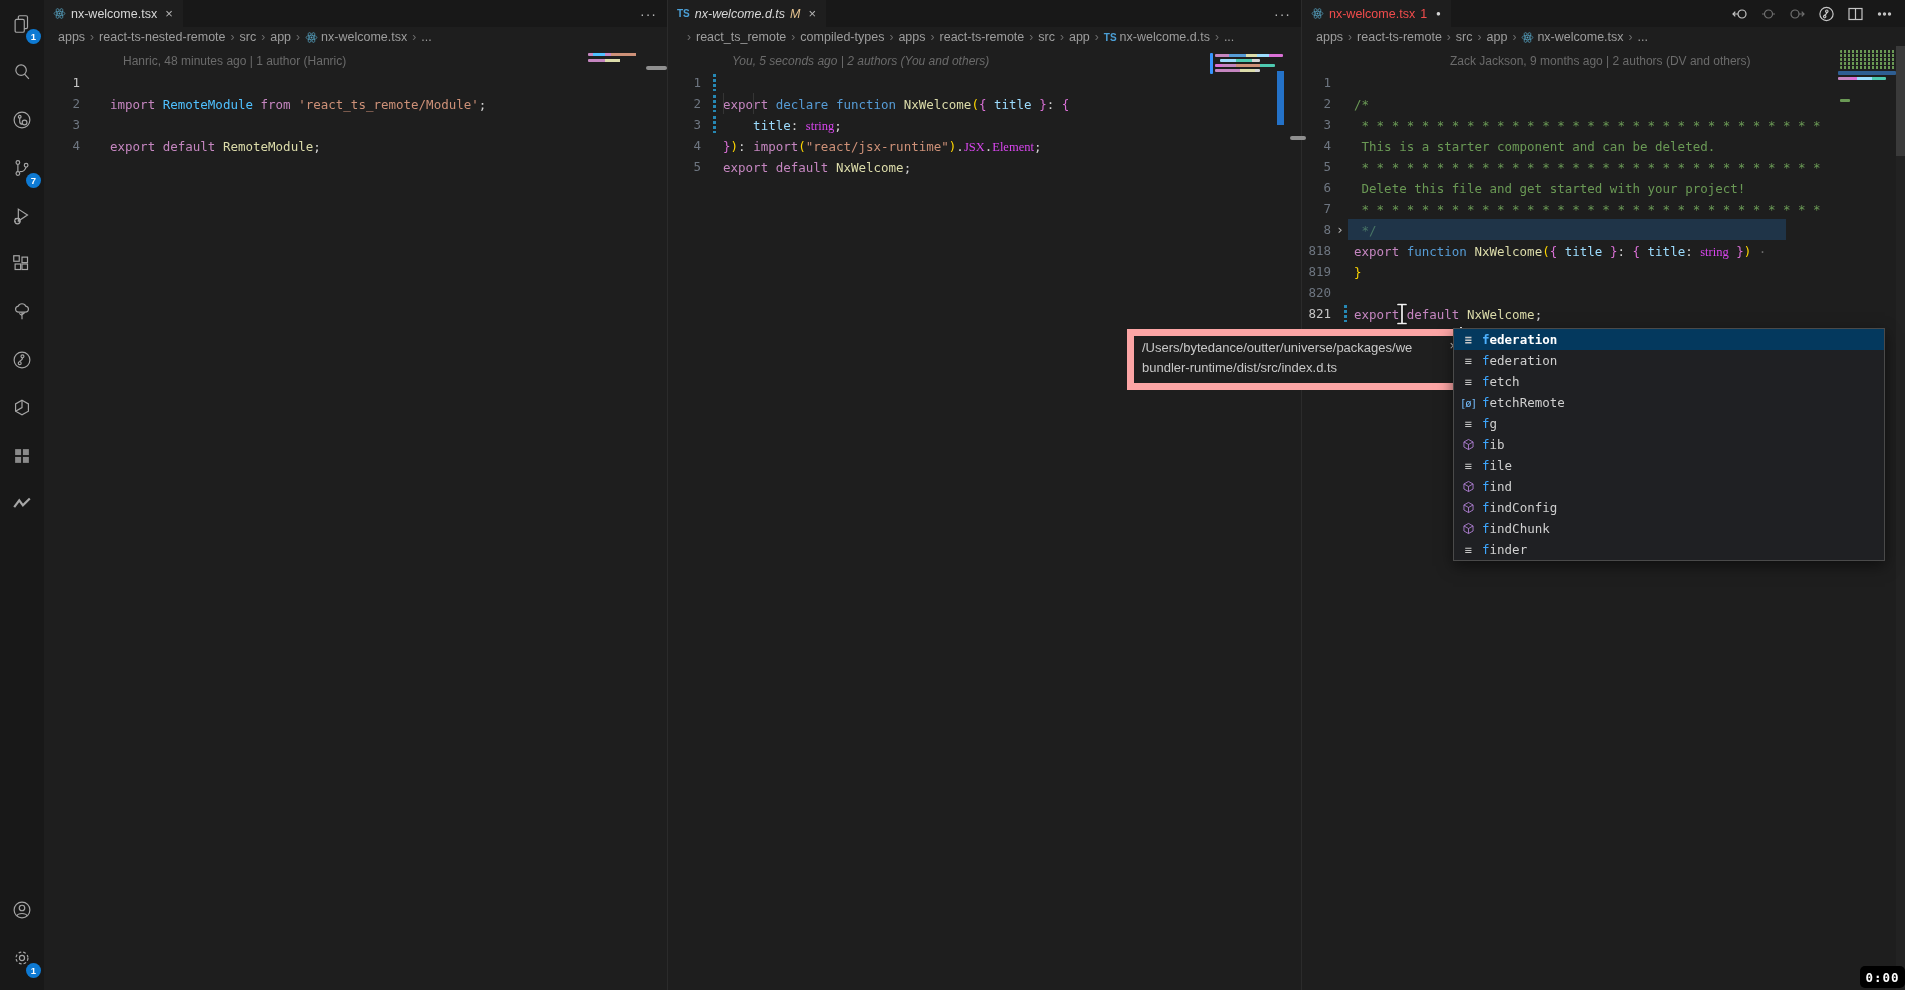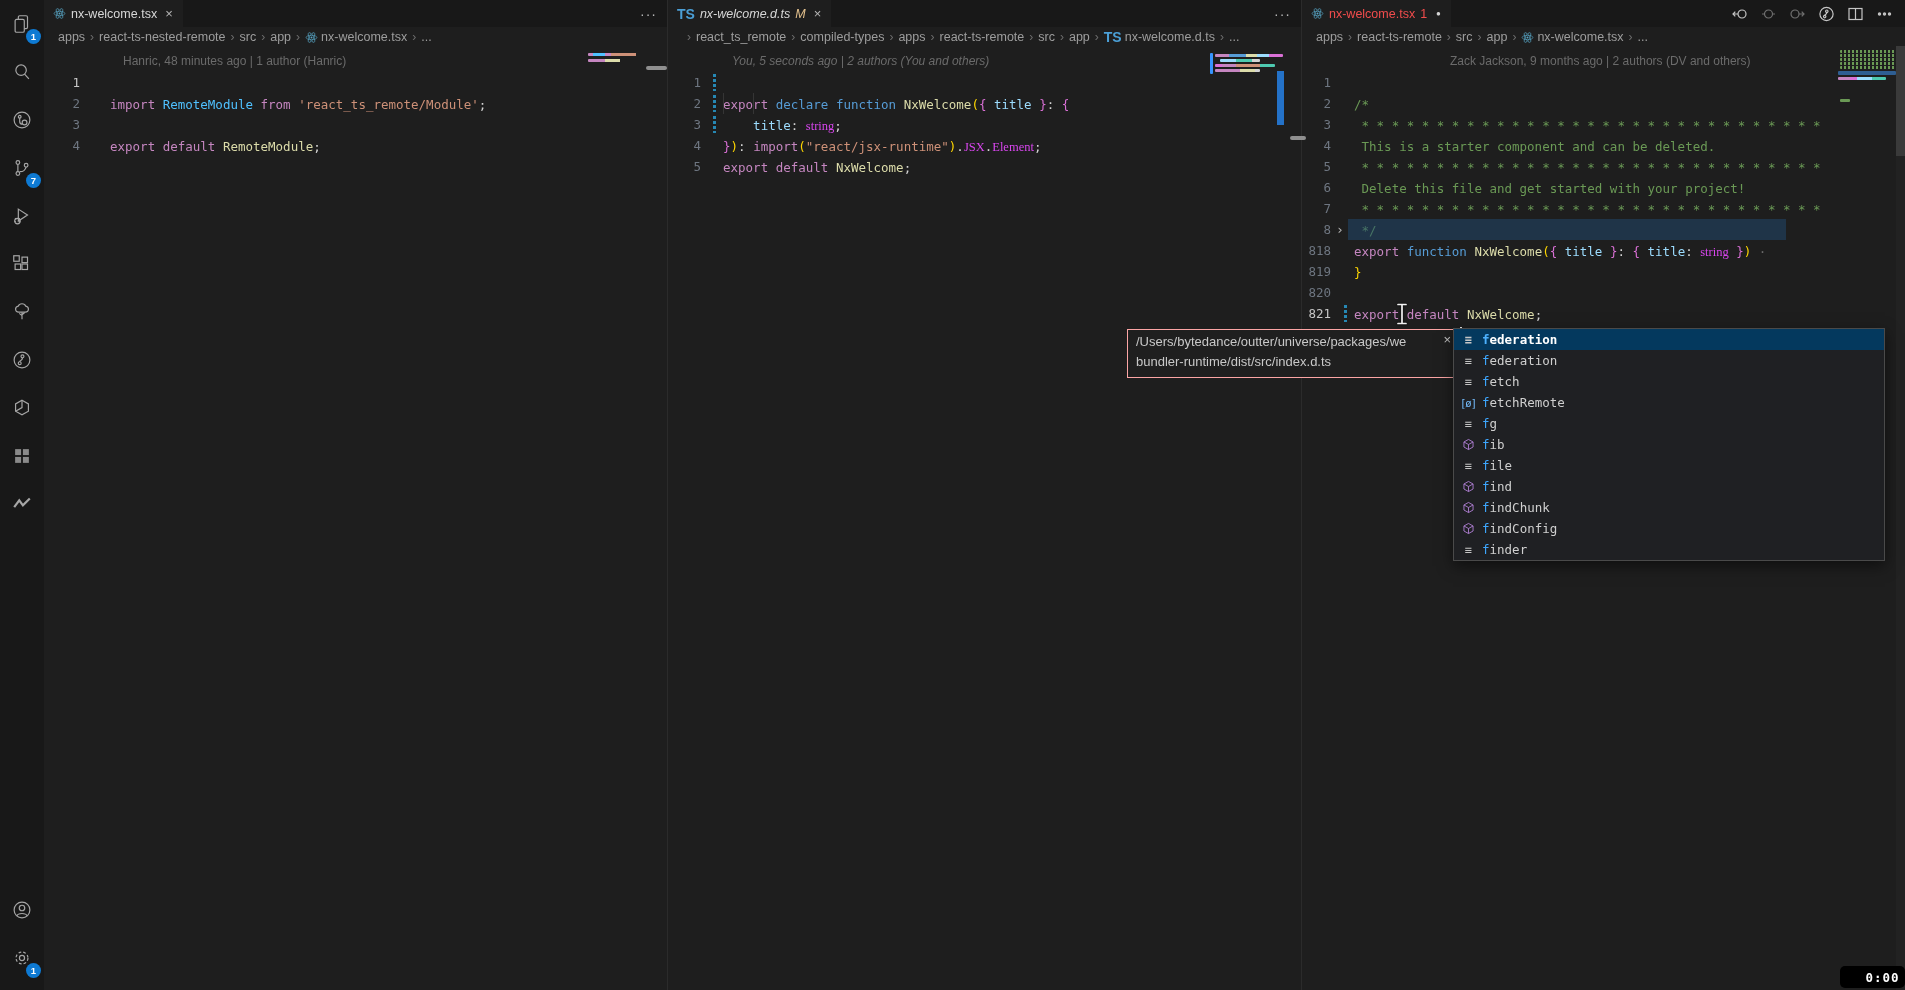--- a/index.html
+++ b/index.html
@@ -22,21 +22,21 @@
 
   .tabbar{position:absolute;left:0;right:0;top:0;height:27px;background:#181818;}
   .tab{position:absolute;left:0;top:0;height:27px;display:flex;align-items:center;gap:5px;background:#1e1e1e;
     padding:0 10px 0 9px;font-size:12.5px;color:#d7d7d7;cursor:pointer;}
   .tab .fname{white-space:nowrap;}
   .tab .fname.italic{font-style:italic;}
   .tab .mod-badge{color:#e2c08d;font-style:italic;}
   .tab .err{color:#f14c4c;}
   .tab .close{color:#b6b6b6;font-size:13px;margin-left:3px;}
   .tab .dirty{color:#d4d4d4;font-size:8px;margin-left:4px;}
-  .ts-badge{color:#4b9fd6;font-weight:bold;font-size:14px;letter-spacing:0;}
+  .ts-badge{color:#4b9fd6;font-weight:bold;font-size:10px;letter-spacing:0;}
   .pane-actions{position:absolute;right:10px;top:0;height:27px;display:flex;align-items:center;color:#b6b6b6;
     font-size:14px;letter-spacing:1px;cursor:pointer;}
 
   .breadcrumbs{position:absolute;left:0;right:0;top:27px;height:20px;display:flex;align-items:center;
     padding-left:14px;font-size:12.5px;color:#9d9d9d;white-space:nowrap;overflow:hidden;}
   .breadcrumbs .sep{color:#6d6d6d;margin:0 5px;font-size:12px;}
   .breadcrumbs .crumb{cursor:pointer;display:inline-flex;align-items:center;gap:3px;}
 
   .code-area{position:absolute;left:0;right:0;top:47px;bottom:0;font-family:"DejaVu Sans Mono",monospace;
     font-size:12.5px;line-height:21px;}
@@ -78,29 +78,29 @@
     z-index:50;box-shadow:0 5px 14px rgba(0,0,0,.5);font-family:"DejaVu Sans Mono",monospace;font-size:12.5px;}
   .sg-row{position:relative;height:21px;display:flex;align-items:center;gap:6px;padding-left:6px;color:#cfcfcf;cursor:pointer;}
   .sg-row.sel{background:#04395e;color:#ffffff;font-weight:bold;}
   .sg-ico{width:16px;text-align:center;font-size:12px;color:#c5c5c5;flex:0 0 16px;display:flex;align-items:center;justify-content:center;}
   .sg-ico.ref{color:#75beff;font-size:10.5px;letter-spacing:-1px;}
   .sg-label .match{color:#3ea7ff;}
   .sg-row.sel .sg-label .match{color:#4db2ff;}
 
   
   #docs-popup{position:absolute;left:1127px;top:329px;width:328px;height:47px;background:#1f1f1f;
-    border:1px solid #fca5a5;z-index:49;color:#c8c8c8;font-size:13px;text-decoration:underline;}
+    border:7px solid #fca5a5;z-index:49;color:#c8c8c8;font-size:13px;text-decoration:underline;}
   #docs-popup .pline{position:absolute;left:8px;white-space:nowrap;overflow:hidden;max-width:300px;}
   #docs-popup .p1{top:4px;} #docs-popup .p2{top:24px;}
   #docs-popup .close{position:absolute;right:5px;top:2px;color:#c5c5c5;font-size:13px;cursor:pointer;}
 
   
   #rec-timer{position:absolute;right:0;bottom:2px;width:45px;height:22px;background:#000;border-radius:5px;
     color:#fff;font-family:"DejaVu Sans Mono",monospace;font-size:12.5px;font-weight:bold;
-    display:flex;align-items:center;justify-content:center;letter-spacing:1px;z-index:60;padding-left:20px;}
+    display:flex;align-items:center;justify-content:center;letter-spacing:1px;z-index:60;}
   #mouse-ibeam{position:absolute;left:1396px;top:303px;z-index:70;filter:drop-shadow(0 0 1px #000);}
 </style>
 </head>
 <body>
 
 <div id="stage">
 
   <div id="activity-bar">
     <div class="ab-item">
       <svg width="22" height="22" viewBox="0 0 24 24">
@@ -584,32 +584,32 @@
       </div>
       <div class="sg-row">
         <span class="sg-ico">
           <svg width="13" height="13" viewBox="0 0 16 16" style="display:block">
             <g fill="none" stroke="#b180d7" stroke-width="1.1">
               <path d="M8 1.8l5.6 3.1v6.2L8 14.2 2.4 11.1V4.9z"></path>
               <path d="M2.4 4.9L8 8l5.6-3.1 M8 8v6.2"></path>
             </g>
           </svg>
         </span>
-        <span class="sg-label"><span class="match">f</span><span>indChunk</span></span>
+        <span class="sg-label"><span class="match">f</span><span>indConfig</span></span>
       </div>
       <div class="sg-row">
         <span class="sg-ico">
           <svg width="13" height="13" viewBox="0 0 16 16" style="display:block">
             <g fill="none" stroke="#b180d7" stroke-width="1.1">
               <path d="M8 1.8l5.6 3.1v6.2L8 14.2 2.4 11.1V4.9z"></path>
               <path d="M2.4 4.9L8 8l5.6-3.1 M8 8v6.2"></path>
             </g>
           </svg>
         </span>
-        <span class="sg-label"><span class="match">f</span><span>indConfig</span></span>
+        <span class="sg-label"><span class="match">f</span><span>indChunk</span></span>
       </div>
       <div class="sg-row">
         <span class="sg-ico">≡</span>
         <span class="sg-label"><span class="match">f</span><span>inder</span></span>
       </div>
     </div>
 
   <div id="docs-popup">
     <div class="pline p1">/Users/bytedance/outter/universe/packages/we</div>
     <div class="pline p2">bundler-runtime/dist/src/index.d.ts</div>

